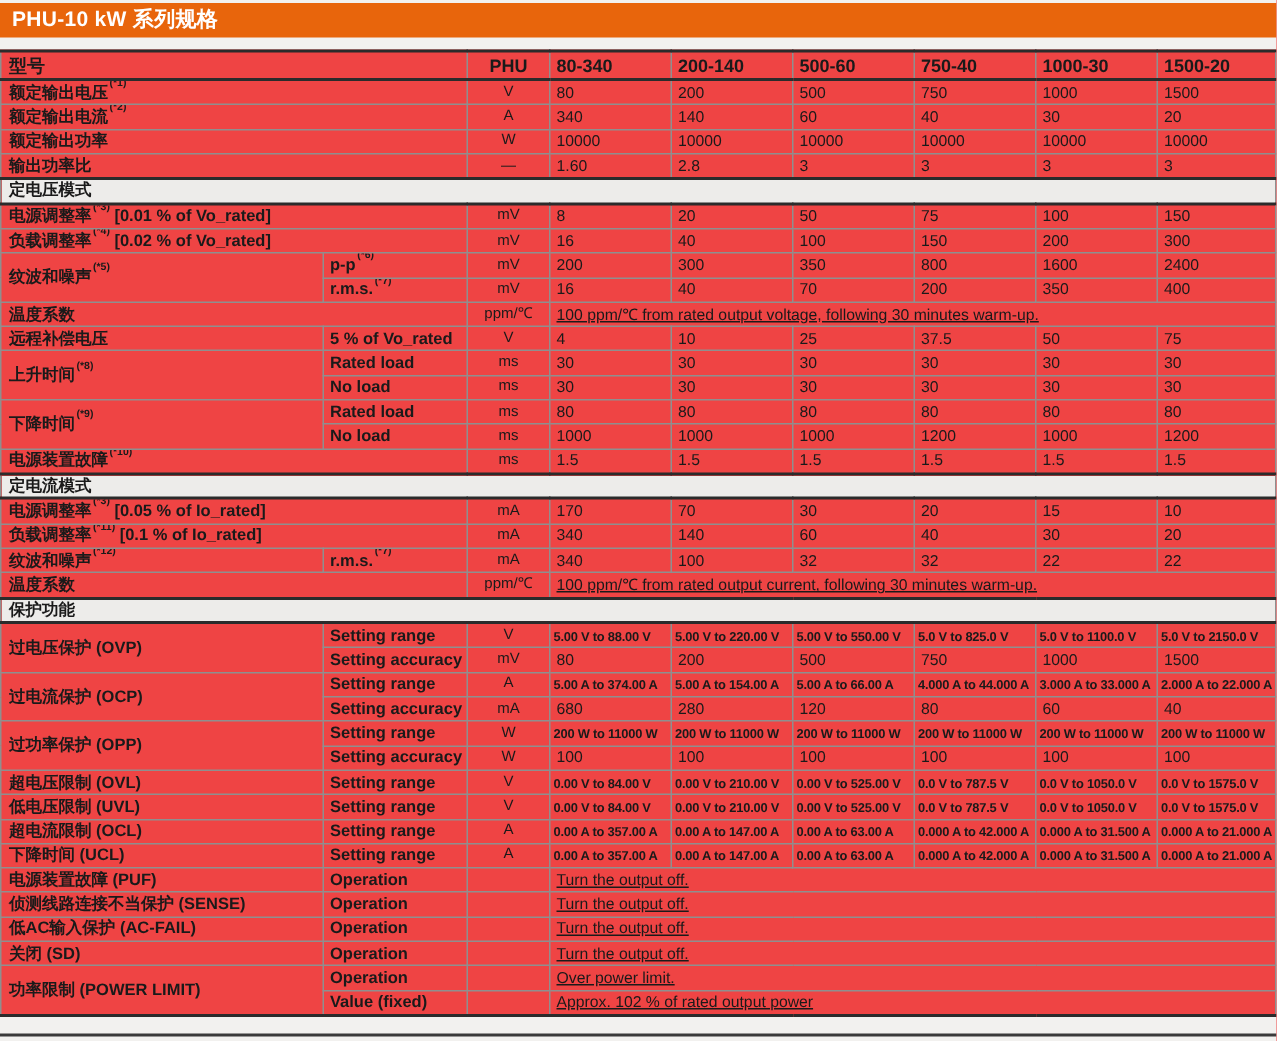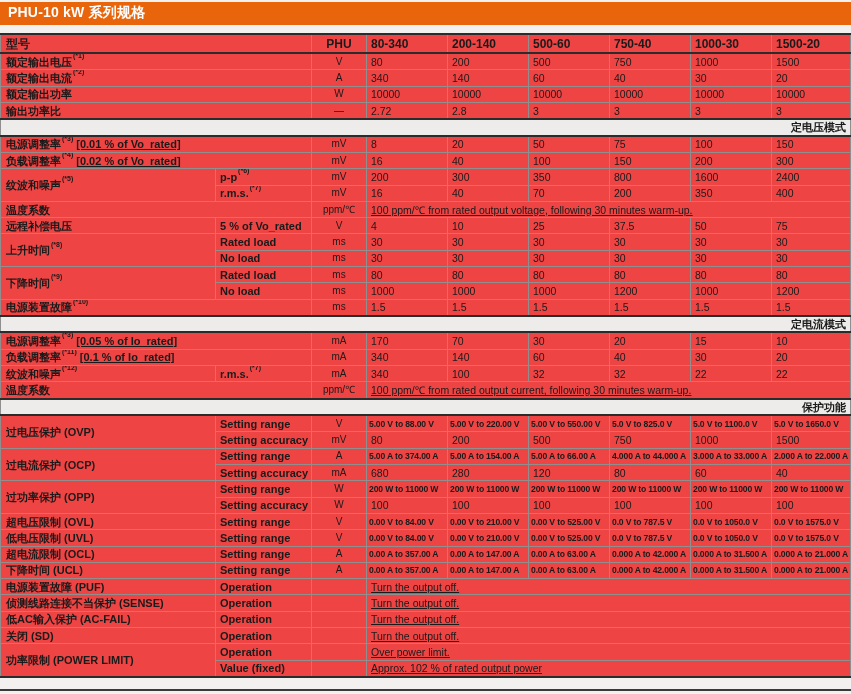--- a/index.html
+++ b/index.html
@@ -50,38 +50,37 @@
     height:17px;
     border-bottom:2px solid #2B2B2B;
   }
   tr.head td.mhead, tr.head td.unit{ }
   tr.sec td{
     background:#EDECEA;
     font-weight:bold;
     border-top:2px solid #2B2B2B;
     border-bottom:2px solid #2B2B2B;
     height:14.5px;
-    text-align:right;
   }
   tr.thick td{ border-top:1.6px solid #2B2B2B; }
   td.lbl{ font-weight:bold; padding-left:5px; }
   td.sub{ font-weight:bold; }
   td.unit{ text-align:center; font-size:10px; }
   td.val{ font-size:10.5px; }
   td.val.small{ font-size:8.6px; letter-spacing:-0.15px; padding:0 2px;font-weight:bold; }
   td.val.span{ font-size:10.5px;text-decoration:underline; }
   sup.fnote{
     font-size:7px;
     line-height:0;
     position:relative;
     top:-3px;
     margin-left:1px;
     font-weight:bold;
   }
-  span.note{ margin-left:3px;text-decoration:underline; }
+  span.note{ margin-left:3px; }
   .next-divider{
     position:absolute;
     left:0; right:0;
     bottom:3px;
     height:2px;
     background:#3A3A3A;
   }
 </style>
 </head>
 <body>
@@ -139,21 +138,21 @@
         <td class="val">10000</td>
         <td class="val">10000</td>
         <td class="val">10000</td>
         <td class="val">10000</td>
         <td class="val">10000</td>
         <td class="val">10000</td>
       </tr>
       <tr>
         <td class="lbl" colspan="2"><span>输出功率比</span></td>
         <td class="unit">—</td>
-        <td class="val">2.72</td>
+        <td class="val">1.60</td>
         <td class="val">2.8</td>
         <td class="val">3</td>
         <td class="val">3</td>
         <td class="val">3</td>
         <td class="val">3</td>
       </tr>
       <tr class="sec">
         <td class="lbl" colspan="9">定电压模式</td>
       </tr>
       <tr>
@@ -309,21 +308,21 @@
       </tr>
       <tr>
         <td class="lbl" colspan="1" rowspan="2"><span>过电压保护 (OVP)</span></td>
         <td class="sub"><span>Setting range</span></td>
         <td class="unit">V</td>
         <td class="val small">5.00 V to 88.00 V</td>
         <td class="val small">5.00 V to 220.00 V</td>
         <td class="val small">5.00 V to 550.00 V</td>
         <td class="val small">5.0 V to 825.0 V</td>
         <td class="val small">5.0 V to 1100.0 V</td>
-        <td class="val small">5.0 V to 1650.0 V</td>
+        <td class="val small">5.0 V to 2150.0 V</td>
       </tr>
       <tr>
         <td class="sub"><span>Setting accuracy</span></td>
         <td class="unit">mV</td>
         <td class="val">80</td>
         <td class="val">200</td>
         <td class="val">500</td>
         <td class="val">750</td>
         <td class="val">1000</td>
         <td class="val">1500</td>

